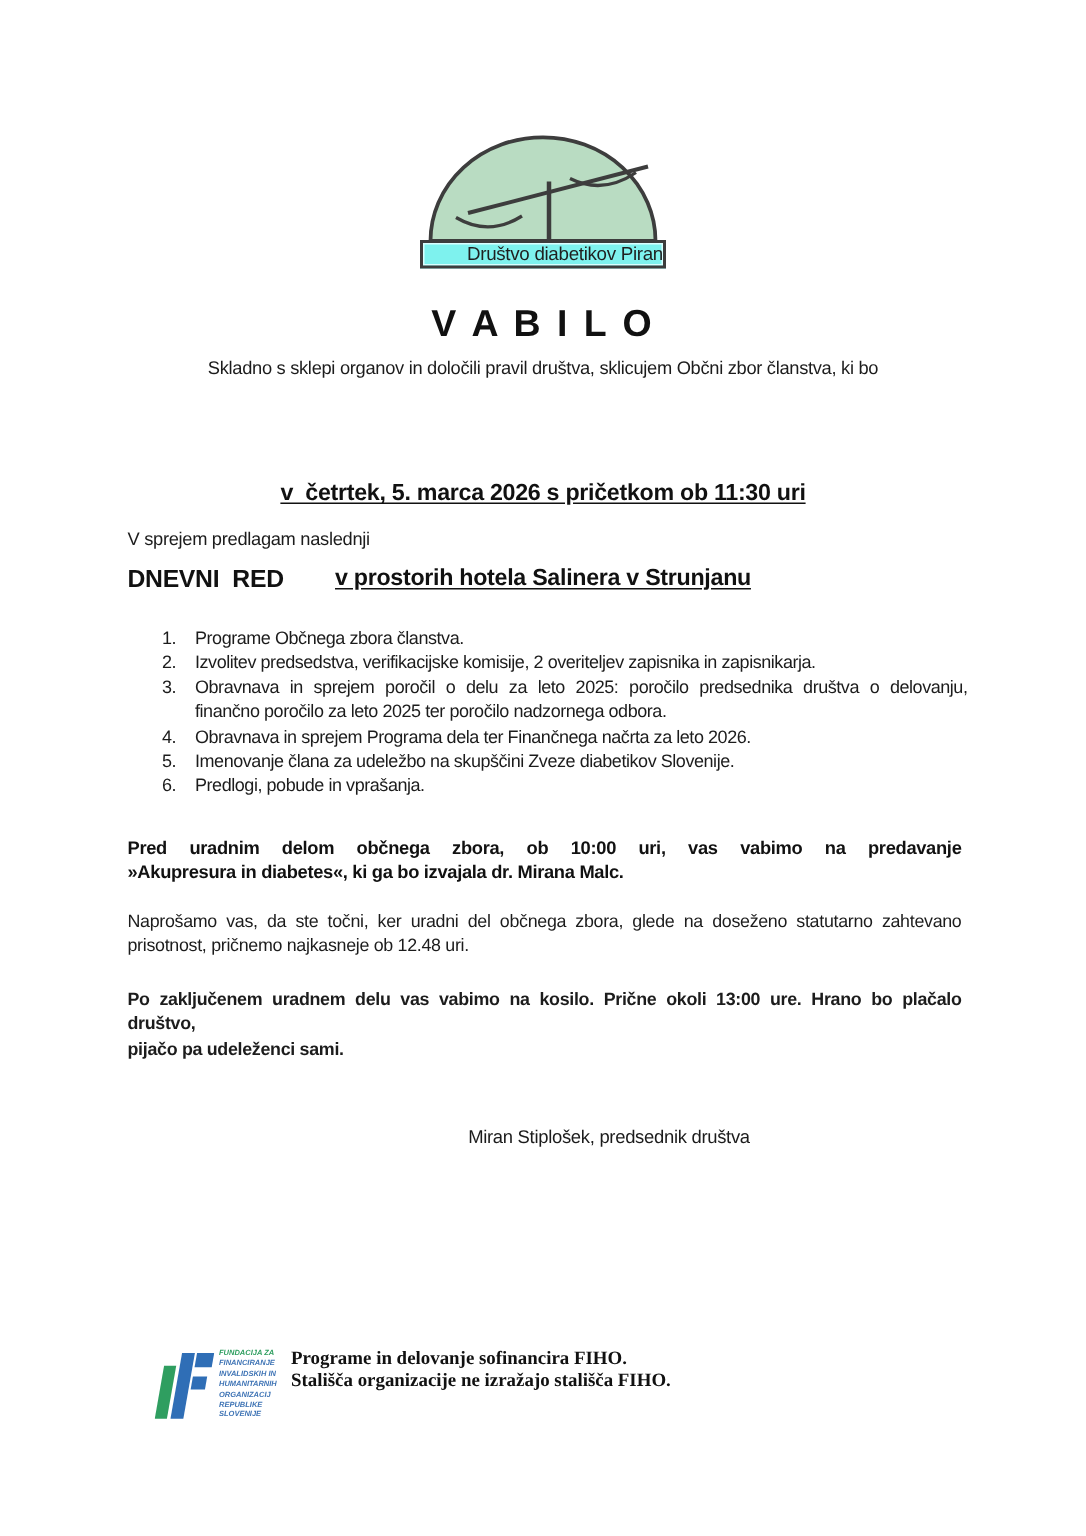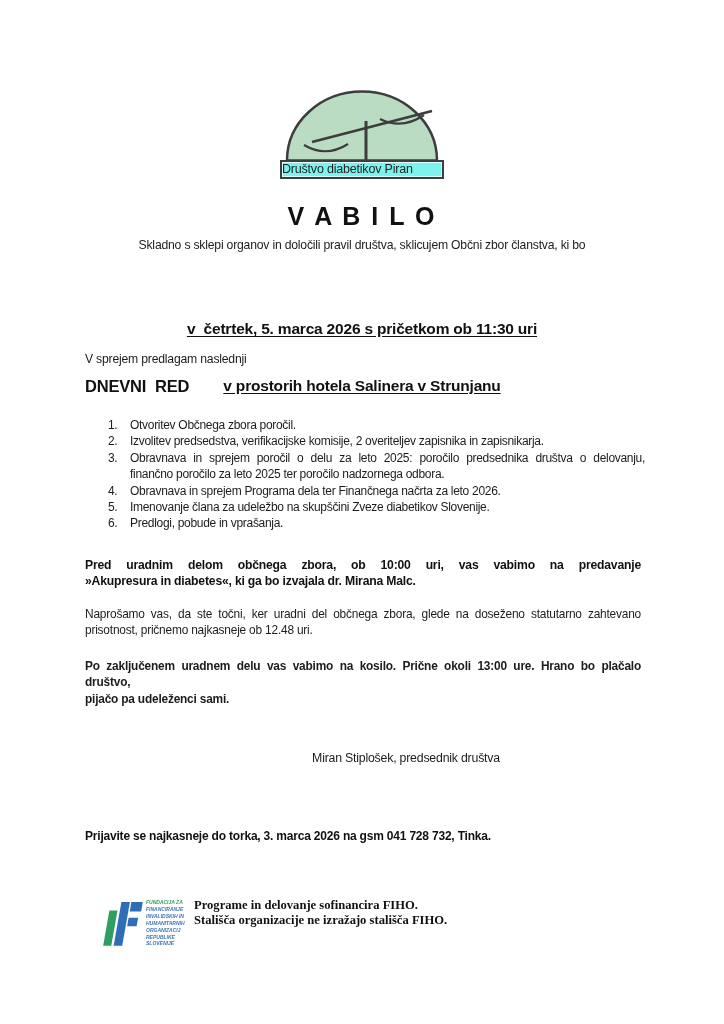--- a/index.html
+++ b/index.html
@@ -4,21 +4,21 @@
 <style>
   html,body{margin:0;padding:0;background:#ffffff;}
   .page{position:relative;width:724px;height:1024px;background:#ffffff;overflow:hidden;
         font-family:"Liberation Sans",sans-serif;color:#1c1c1c;font-size:12px;letter-spacing:-0.2px;}
   .abs{position:absolute;}
 
   
   .logo{top:88px;left:50%;transform:translateX(-50%);display:flex;flex-direction:column;align-items:center;}
   .crest path,.crest line{stroke:#3d3d3d;}
   .banner{box-sizing:border-box;width:164px;height:19px;margin-top:-2px;border:2px solid #3d3d3d;
-          box-shadow:inset 0 0 0 1px #d9ffff;text-align:left;font-size:12.5px;line-height:14px;
+          box-shadow:inset 0 0 0 1px #d9ffff;text-align:right;font-size:12.5px;line-height:14px;
           letter-spacing:-0.2px;color:#1f1f1f;}
 
   .title{top:202px;left:0;width:100%;text-align:center;font-size:25px;font-weight:bold;
          letter-spacing:2px;white-space:pre;color:#111;}
   .subtitle{top:238px;left:0;width:100%;text-align:center;font-size:12.2px;}
 
   .event{top:281px;left:0;width:100%;text-align:center;font-weight:bold;font-size:15.5px;
          line-height:19px;white-space:pre-wrap;color:#111;}
   .event div{text-decoration:underline;text-underline-offset:2px;}
 
@@ -71,21 +71,21 @@
     <div>v  četrtek, 5. marca 2026 s pričetkom ob 11:30 uri</div>
     <div>v prostorih hotela Salinera v Strunjanu</div>
   </div>
 
   <div class="abs propose">V sprejem predlagam naslednji</div>
   <div class="abs agenda-head">DNEVNI  RED</div>
 
   <div class="abs agenda">
     <div class="li">
       <span class="num">1.</span>
-      <span class="itext">Otvoritev Občnega zbora poročil.</span>
+      <span class="itext">Programe Občnega zbora članstva.</span>
     </div>
     <div class="li">
       <span class="num">2.</span>
       <span class="itext">Izvolitev predsedstva, verifikacijske komisije, 2 overiteljev zapisnika in zapisnikarja.</span>
     </div>
     <div class="li two-line">
       <span class="num">3.</span>
       <span class="itext">
         <div class="l1">Obravnava in sprejem poročil o delu za leto 2025: poročilo predsednika društva o delovanju,</div>
         <div>finančno poročilo za leto 2025  ter  poročilo nadzornega odbora.</div>
@@ -115,21 +115,20 @@
     <div>prisotnost, pričnemo najkasneje ob 12.48 uri.</div>
   </div>
 
   <div class="abs para lunch">
     <div class="l1">Po zaključenem uradnem delu vas vabimo na kosilo. Prične okoli 13:00 ure. Hrano bo plačalo društvo,</div>
     <div>pijačo pa udeleženci sami.</div>
   </div>
 
   <div class="abs signature">Miran Stiplošek, predsednik društva</div>
 
-  <div class="abs registration">Prijavite se najkasneje do torka, 3. marca 2026 na gsm 041 728 732, Tinka.</div>
 
   <div class="abs fiho">
     <svg width="40" height="50" viewBox="0 0 42 50">
       <g transform="translate(9,0) skewX(-10)">
         <rect x="0" y="13" width="8.5" height="37" fill="#2f9e60"></rect>
         <rect x="11" y="4" width="9" height="46" fill="#2f6eb6"></rect>
         <rect x="21.5" y="4" width="12" height="10" fill="#2f6eb6"></rect>
         <rect x="21.5" y="20.5" width="10" height="9" fill="#2f6eb6"></rect>
       </g>
     </svg>

